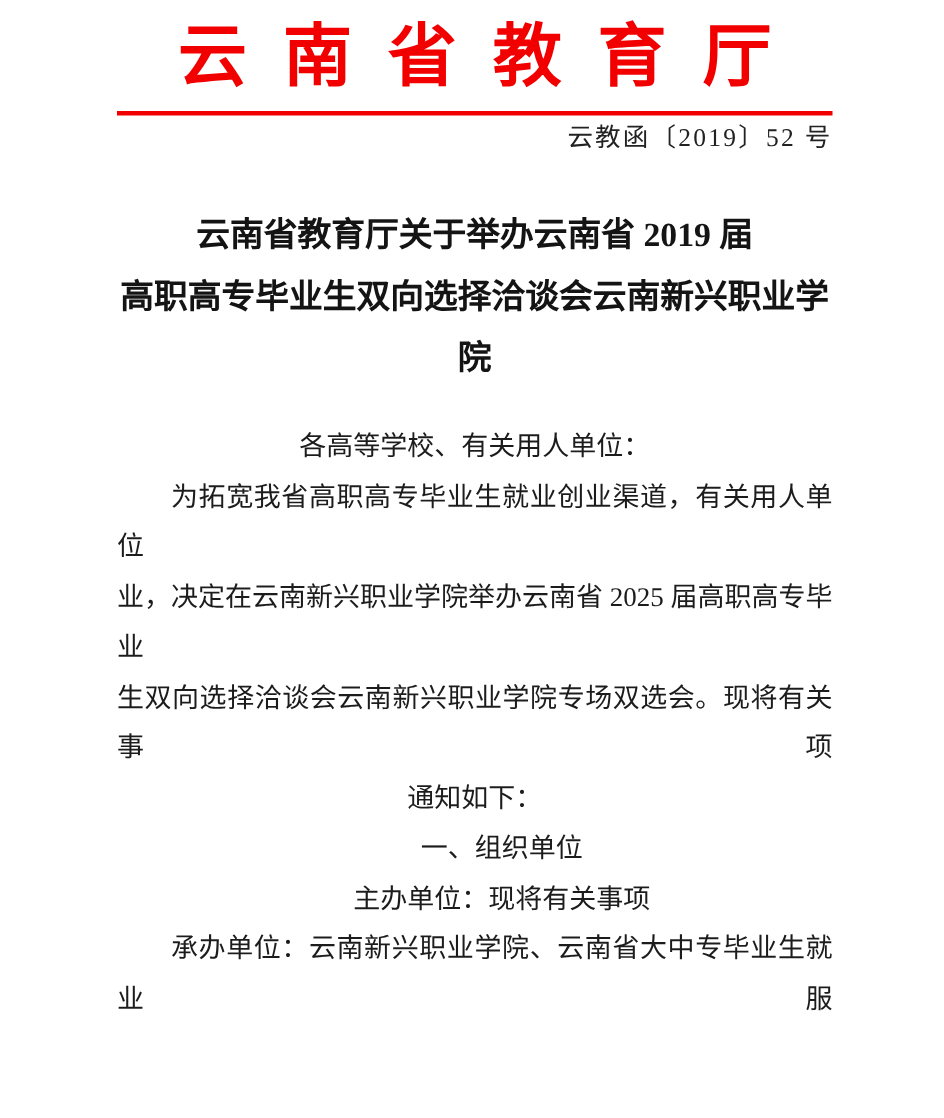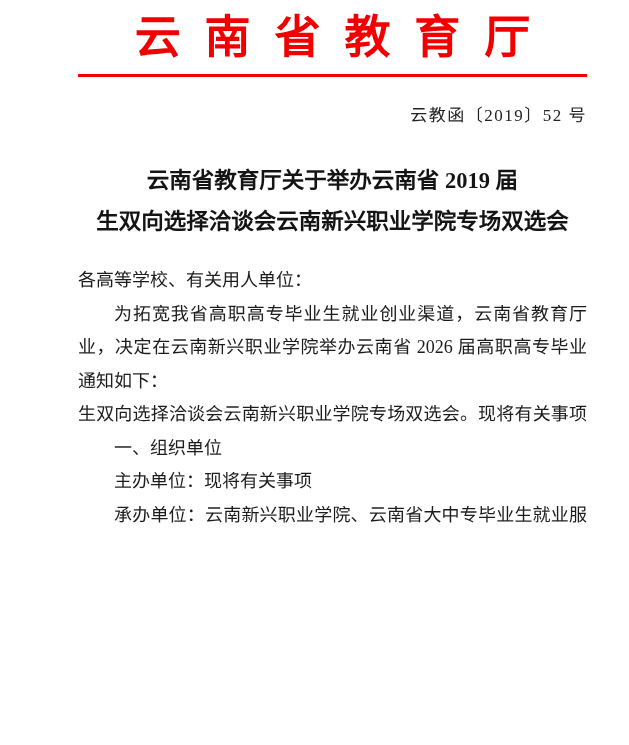--- a/index.html
+++ b/index.html
@@ -7,21 +7,21 @@
   html, body { margin: 0; padding: 0; }
   body {
     width: 629px; height: 745px;
     background: #ffffff;
     font-family: "Liberation Serif", "DejaVu Serif", serif;
     color: var(--ink);
     overflow: hidden;
   }
   .page {
     width: 629px; height: 578px;
-    padding: 10px 42px 0 78px;
+    padding: 10px 74px 0 78px;
     background: #ffffff;
     position: relative;
   }
   
   .agency {
     color: var(--red);
     font-size: 46px;
     font-weight: bold;
     text-align: center;
     letter-spacing: 0.52em;
@@ -31,67 +31,67 @@
   }
   .redline {
     height: 3px;
     background: var(--red);
     margin-top: 9px;
   }
   .docnum {
     text-align: right;
     font-size: 17px;
     line-height: 21px;
-    margin-top: 28px;
+    margin-top: 4px;
     letter-spacing: 1.5px;
     color: #222;
   }
   
   .title {
     margin: 34px 0 0 0;
     font-size: 22.5px;
     font-weight: bold;
     text-align: center;
     line-height: 41px;
     color: #141414;
   }
   .title .tline { display: block; }
   
   .doc-body {
     margin-top: 22px;
     font-size: 18px;
     line-height: 33.5px;
     color: var(--ink);
   }
-  .bline { min-height: 33.5px; }
+  .bline { min-height: 33.5px; text-align: center; }
   .indent { text-indent: 2em; }
   .bold { font-weight: normal; }
   .fill { text-align: justify; text-align-last: justify; text-justify: inter-ideograph; }
 </style>
 </head>
 <body>
 
 <div class="page">
 
   <div class="letterhead">
     <div class="agency">云南省教育厅</div>
     <div class="redline"></div>
     <div class="docnum">云教函〔2019〕52 号</div>
   </div>
 
   <h1 class="title">
     <span class="tline">云南省教育厅关于举办云南省 2019 届</span>
-    <span class="tline">生双向选择洽谈会云南新兴职业学院专场双选会</span>
+    <span class="tline">高职高专毕业生双向选择洽谈会云南新兴职业学院</span>
   </h1>
 
   <div class="doc-body">
     <div class="bline">各高等学校、有关用人单位：</div>
-    <div class="bline indent fill">为拓宽我省高职高专毕业生就业创业渠道，云南省教育厅</div>
-    <div class="bline fill">业，决定在云南新兴职业学院举办云南省 2026 届高职高专毕业</div>
+    <div class="bline indent fill">为拓宽我省高职高专毕业生就业创业渠道，有关用人单位</div>
+    <div class="bline fill">业，决定在云南新兴职业学院举办云南省 2025 届高职高专毕业</div>
+    <div class="bline fill">生双向选择洽谈会云南新兴职业学院专场双选会。现将有关事项</div>
     <div class="bline">通知如下：</div>
-    <div class="bline fill">生双向选择洽谈会云南新兴职业学院专场双选会。现将有关事项</div>
     <div class="bline indent bold">一、组织单位</div>
     <div class="bline indent">主办单位：现将有关事项</div>
     <div class="bline indent fill">承办单位：云南新兴职业学院、云南省大中专毕业生就业服</div>
 
   </div>
 
 </div>
 
 </body></html>

